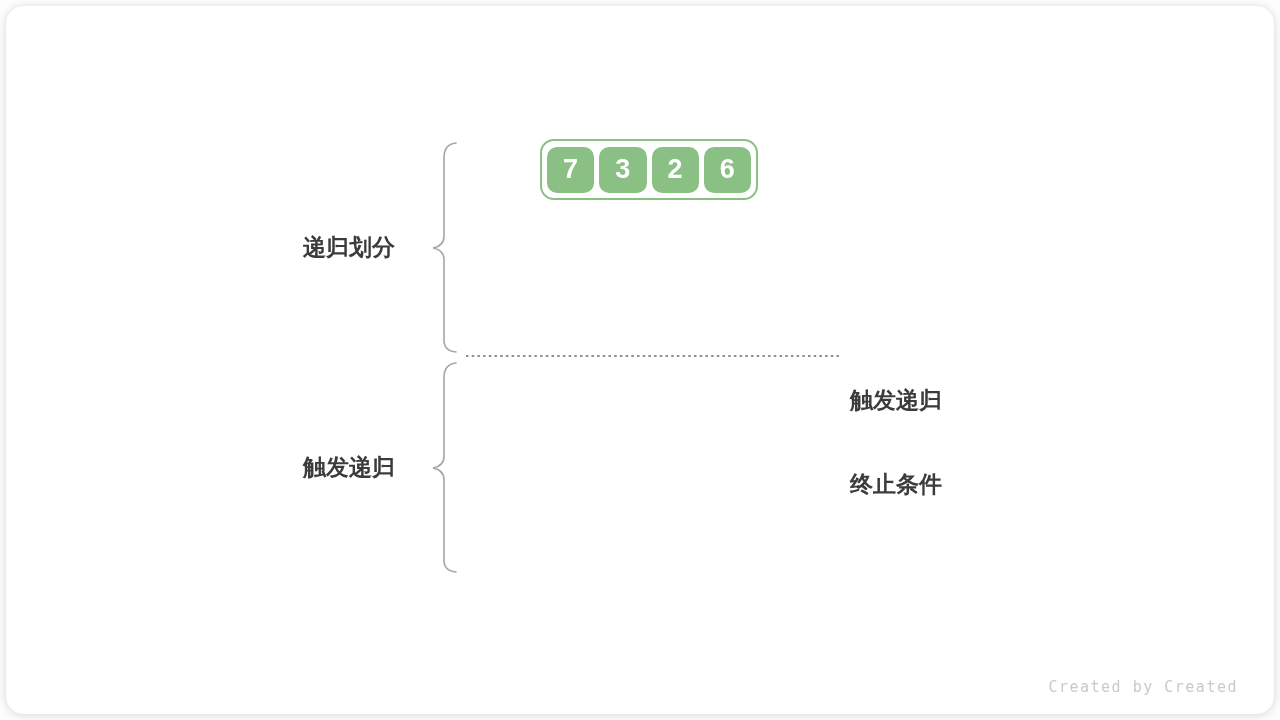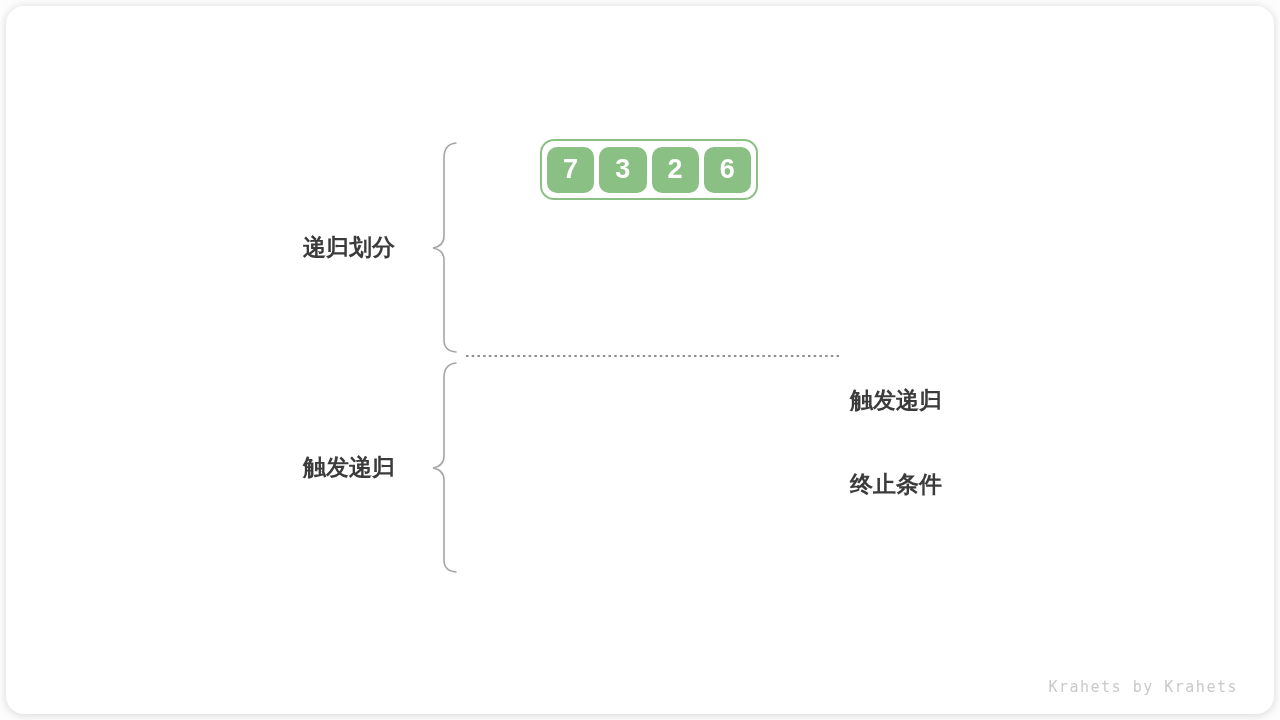--- a/index.html
+++ b/index.html
@@ -95,14 +95,14 @@
 
   <div class="label label-left" style="left:303px; top:233px;">递归划分</div>
 
   <div class="label label-left" style="left:303px; top:453px;">触发递归</div>
 
   <div class="label" style="left:850px; top:330px;">
     <div>触发递归</div>
     <div>终止条件</div>
   </div>
 
-  <div class="watermark">Krahets by Krahets</div>
+  <div class="watermark">Created by Created</div>
 </div>
 
 </body></html>

